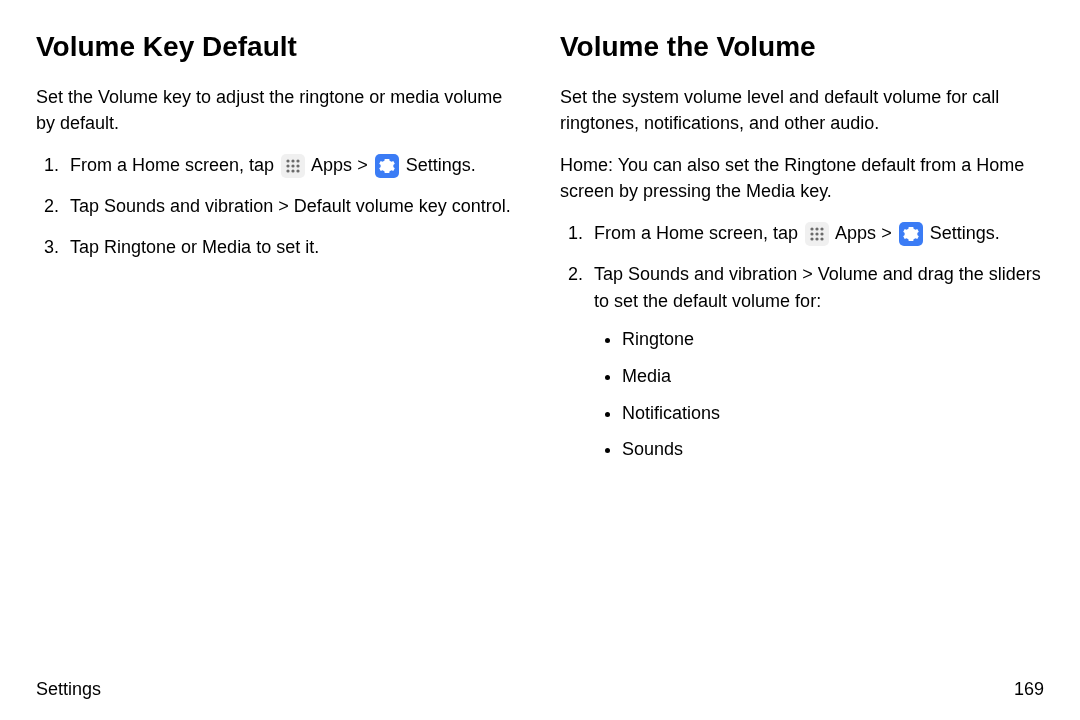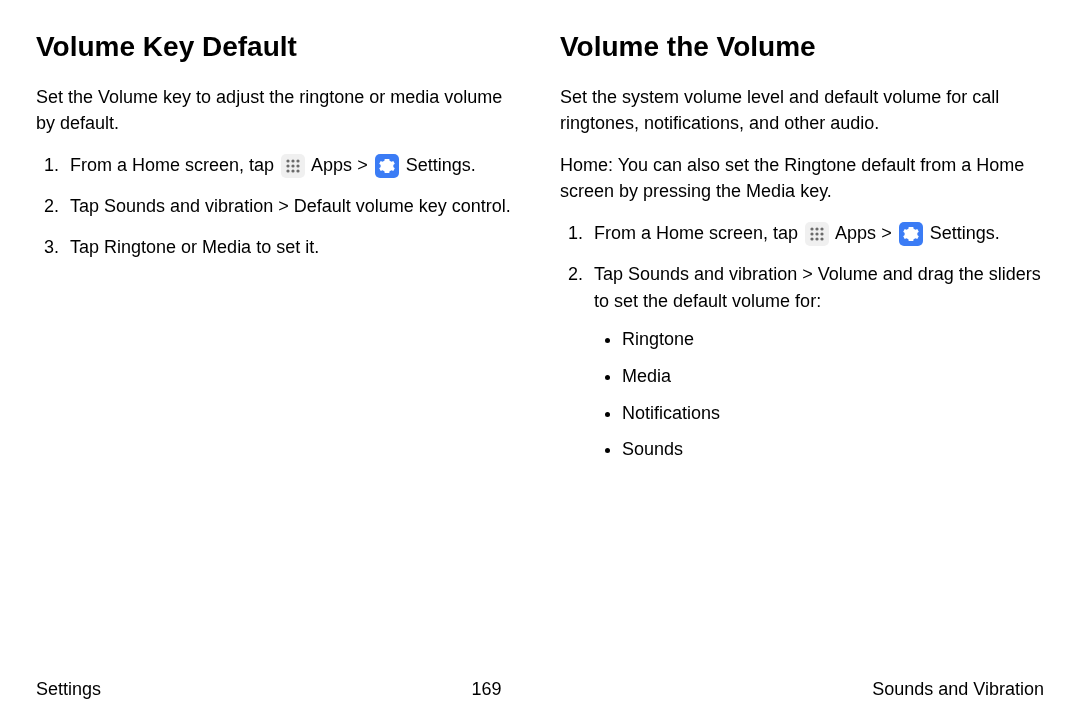--- a/index.html
+++ b/index.html
@@ -163,14 +163,13 @@
           <li>Sounds</li>
         </ul>
       </li>
     </ol>
   </div>
 </div>
 
 <div class="footer">
   <span>Settings</span>
   <span>169</span>
-  <span>Sounds and Vibration</span>
 </div>
 
 </body></html>

